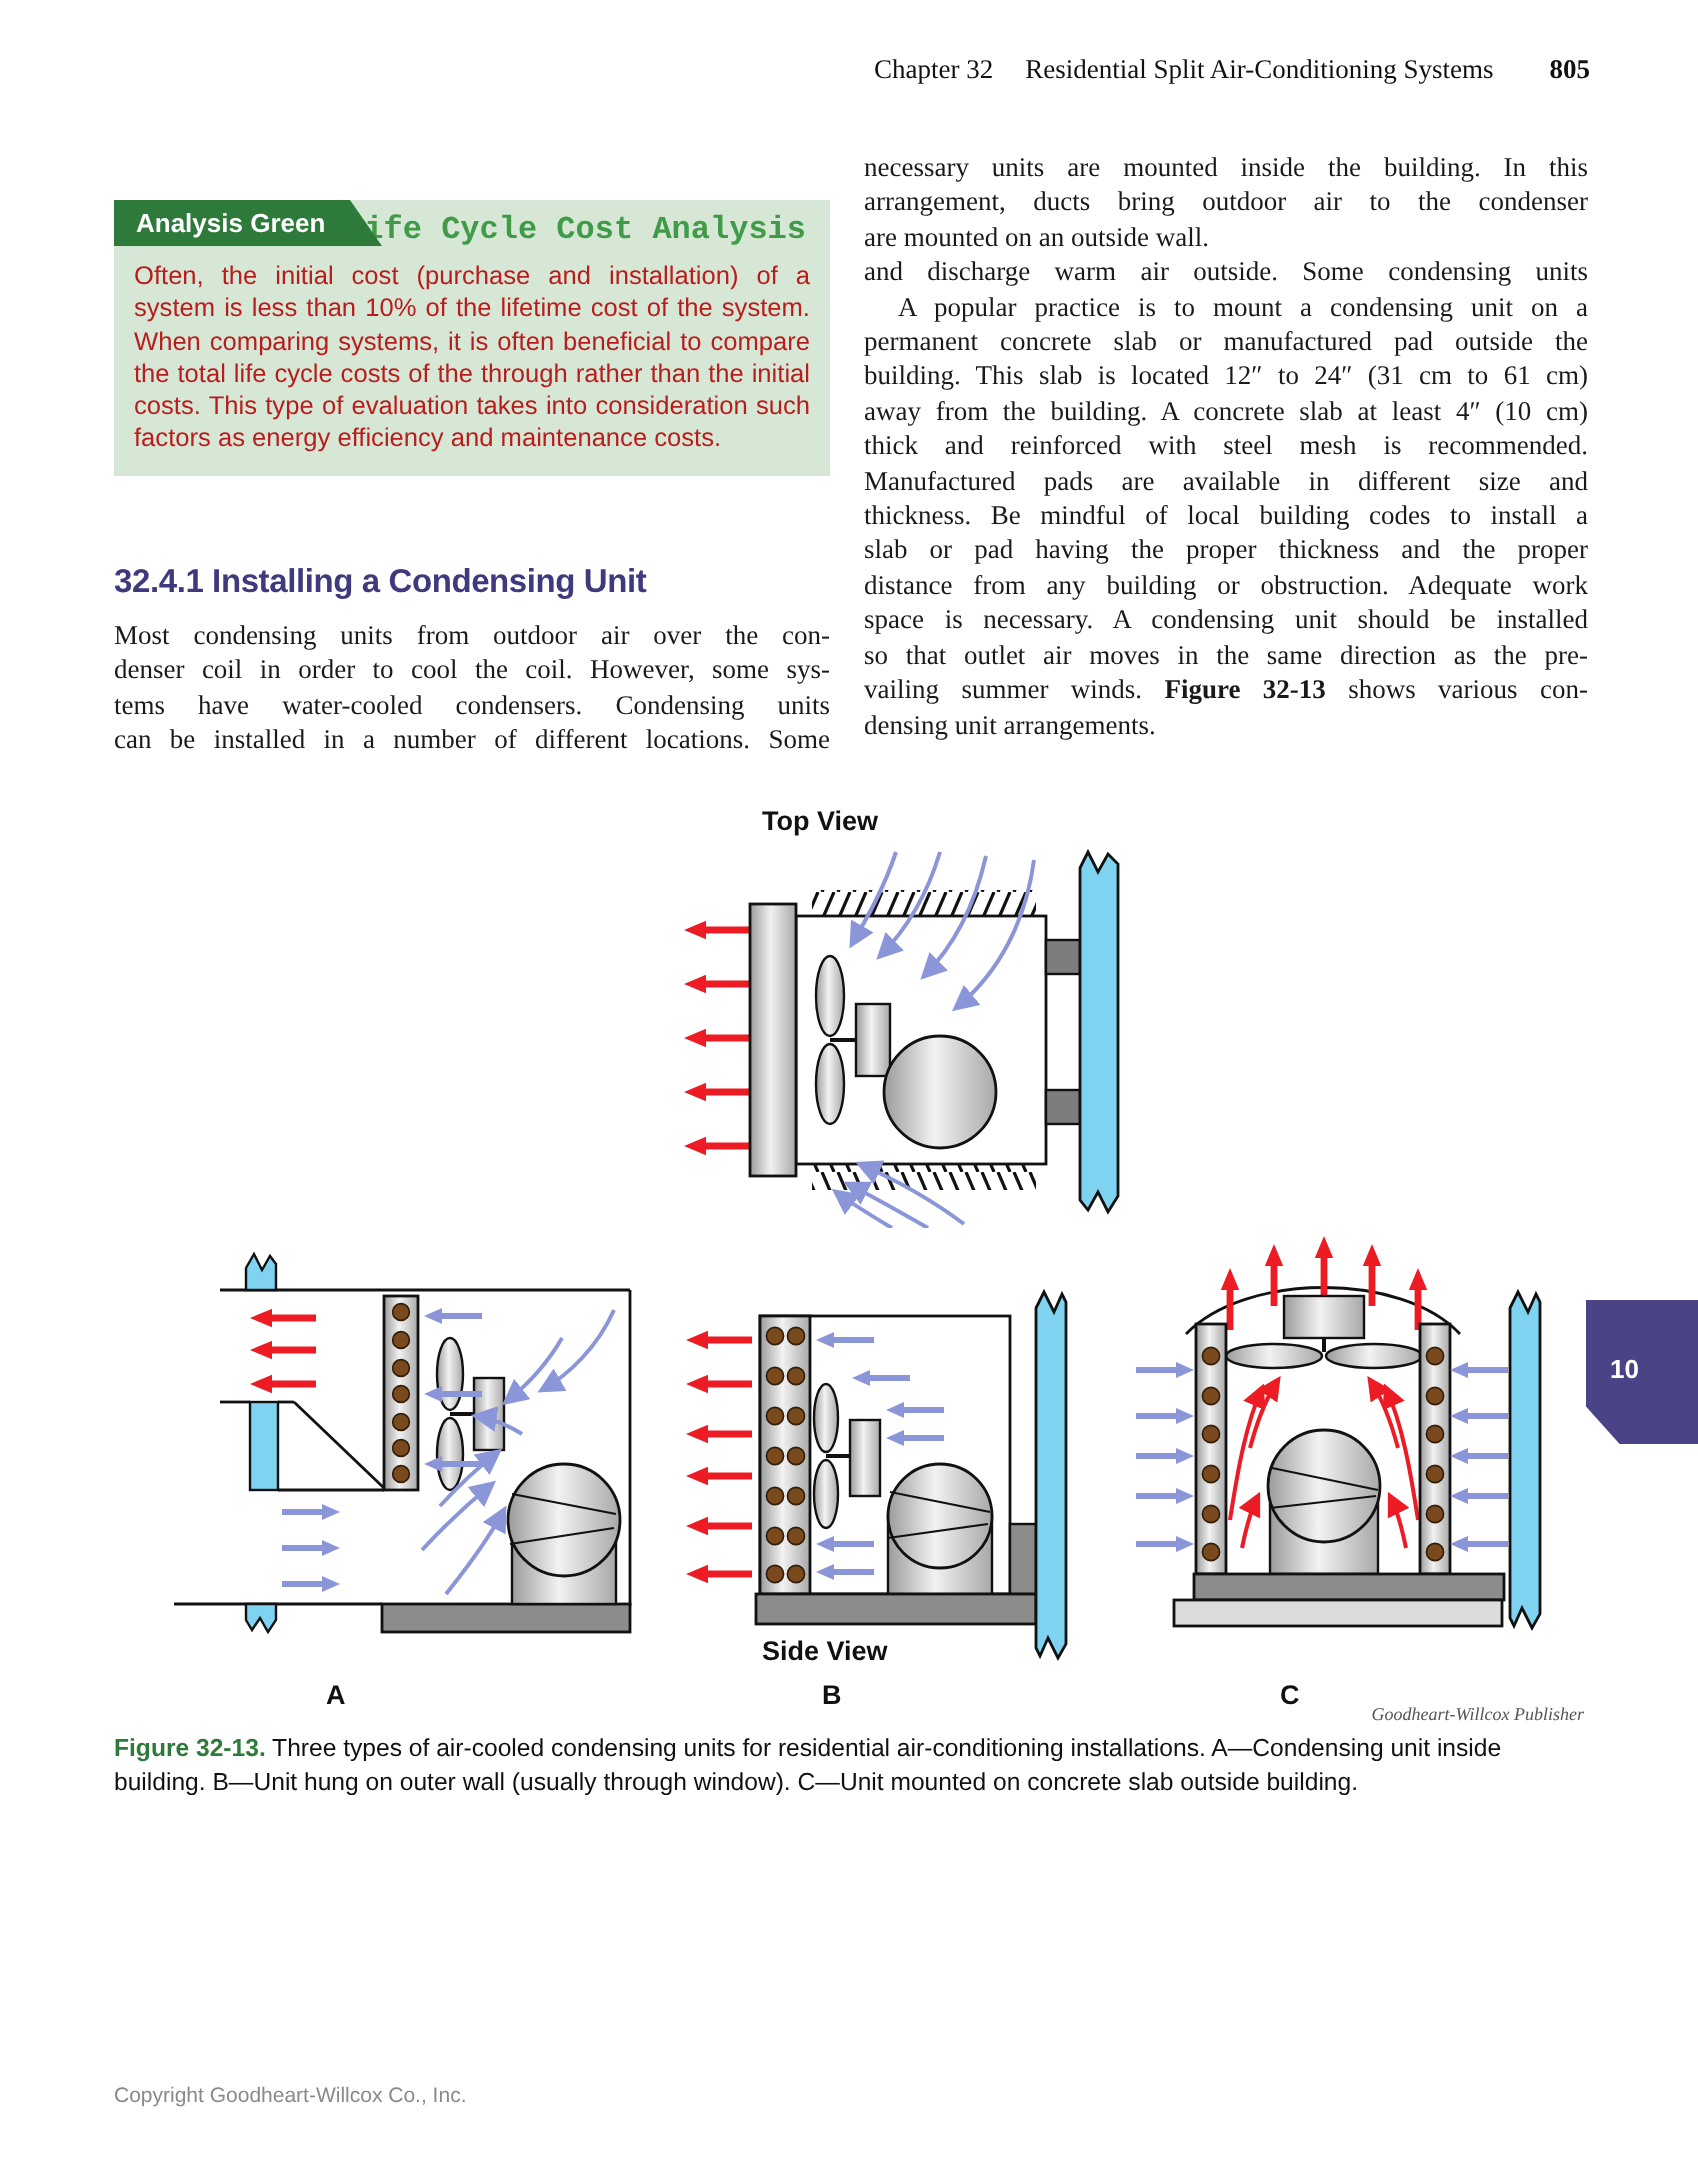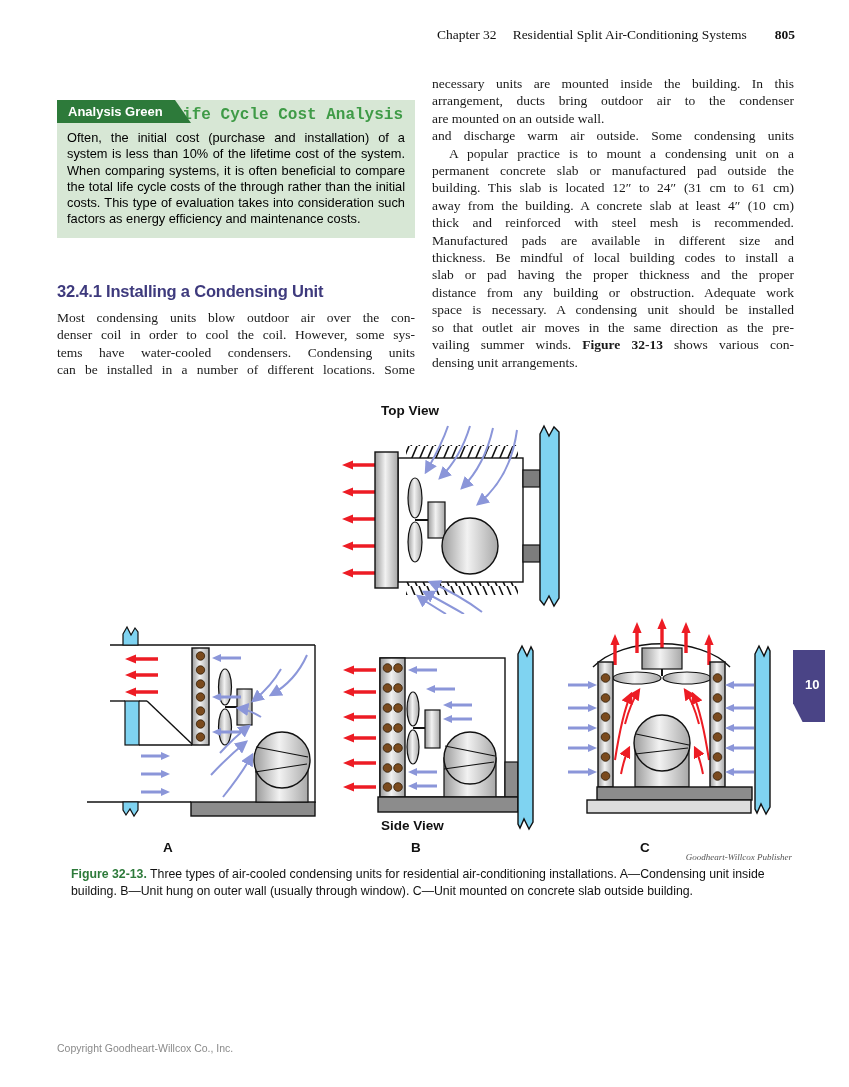--- a/index.html
+++ b/index.html
@@ -34,46 +34,46 @@
     box-sizing:border-box;
   }
   #tgbody {
     margin-top:15px; background:#d7e7d5; padding:6px 10px 10px 10px;
     box-sizing:border-box; width:358px;
   }
   #tgtitle {
     text-align:right; color:#3f9b47; font-family:Liberation Mono, monospace;
     font-weight:bold; font-size:16px; padding-right:2px; margin-bottom:6px;
   }
-  #tgtext { font-family:"Liberation Sans",sans-serif; font-size:12.8px; line-height:16.3px; color:#000000; }
+  #tgtext { font-family:"Liberation Sans",sans-serif; font-size:12.8px; line-height:16.3px; color:#b91c1c; }
 
   
   #sechead {
     margin:44px 0 8px 0; font-family:"Liberation Sans",sans-serif;
     font-weight:bold; font-size:16.5px; letter-spacing:-0.2px; color:#3e3a7d;
   }
 
   
   .figlabel {
     position:absolute; font-family:"Liberation Sans",sans-serif;
     font-weight:bold; font-size:13.5px; color:#111; 
   }
   #credit {
     position:absolute; right:57px; top:852px; font-family:"Liberation Serif",serif;
     font-style:italic; font-size:9px; color:#555;
   }
   #caption {
-    position:absolute; left:71px; top:866px; width:736px;
+    position:absolute; left:57px; top:866px; width:736px;
     font-family:"Liberation Sans",sans-serif; font-size:12.3px; line-height:16.5px; color:#111;
   }
   #caption b { color:#2d7a3a; }
 
   
   #unittab {
-    position:absolute; left:793px; top:650px; width:32px; height:72px;
+    position:absolute; left:793px; top:650px; width:56px; height:72px;
     background:#4a4486; color:#fff; font-family:"Liberation Sans",sans-serif;
     font-weight:bold; font-size:13px; box-sizing:border-box;
     padding:27px 0 0 12px;
     clip-path:polygon(0 0, 100% 0, 100% 100%, 30% 100%, 0 74%);
   }
 
   #footer {
     position:absolute; left:57px; top:1042px;
     font-family:"Liberation Sans",sans-serif; font-size:10.5px; color:#8a8a8a;
   }
@@ -103,21 +103,21 @@
           <div class="jline">the total life cycle costs of the through rather than the initial</div>
           <div class="jline">costs. This type of evaluation takes into consideration such</div>
           <div class="jline last">factors as energy efficiency and maintenance costs.</div>
         </div>
       </div>
     </div>
 
     <h2 id="sechead">32.4.1 Installing a Condensing Unit</h2>
 
     <div class="para">
-      <div class="jline">Most condensing units blow outdoor air over the con-</div>
+      <div class="jline">Most condensing units from outdoor air over the con-</div>
       <div class="jline">denser coil in order to cool the coil. However, some sys-</div>
       <div class="jline">tems have water-cooled condensers. Condensing units</div>
       <div class="jline">can be installed in a number of different locations. Some</div>
     </div>
   </div>
 
   <div id="rightcol">
     <div class="para">
       <div class="jline">necessary units are mounted inside the building. In this</div>
       <div class="jline">arrangement, ducts bring outdoor air to the condenser</div>

